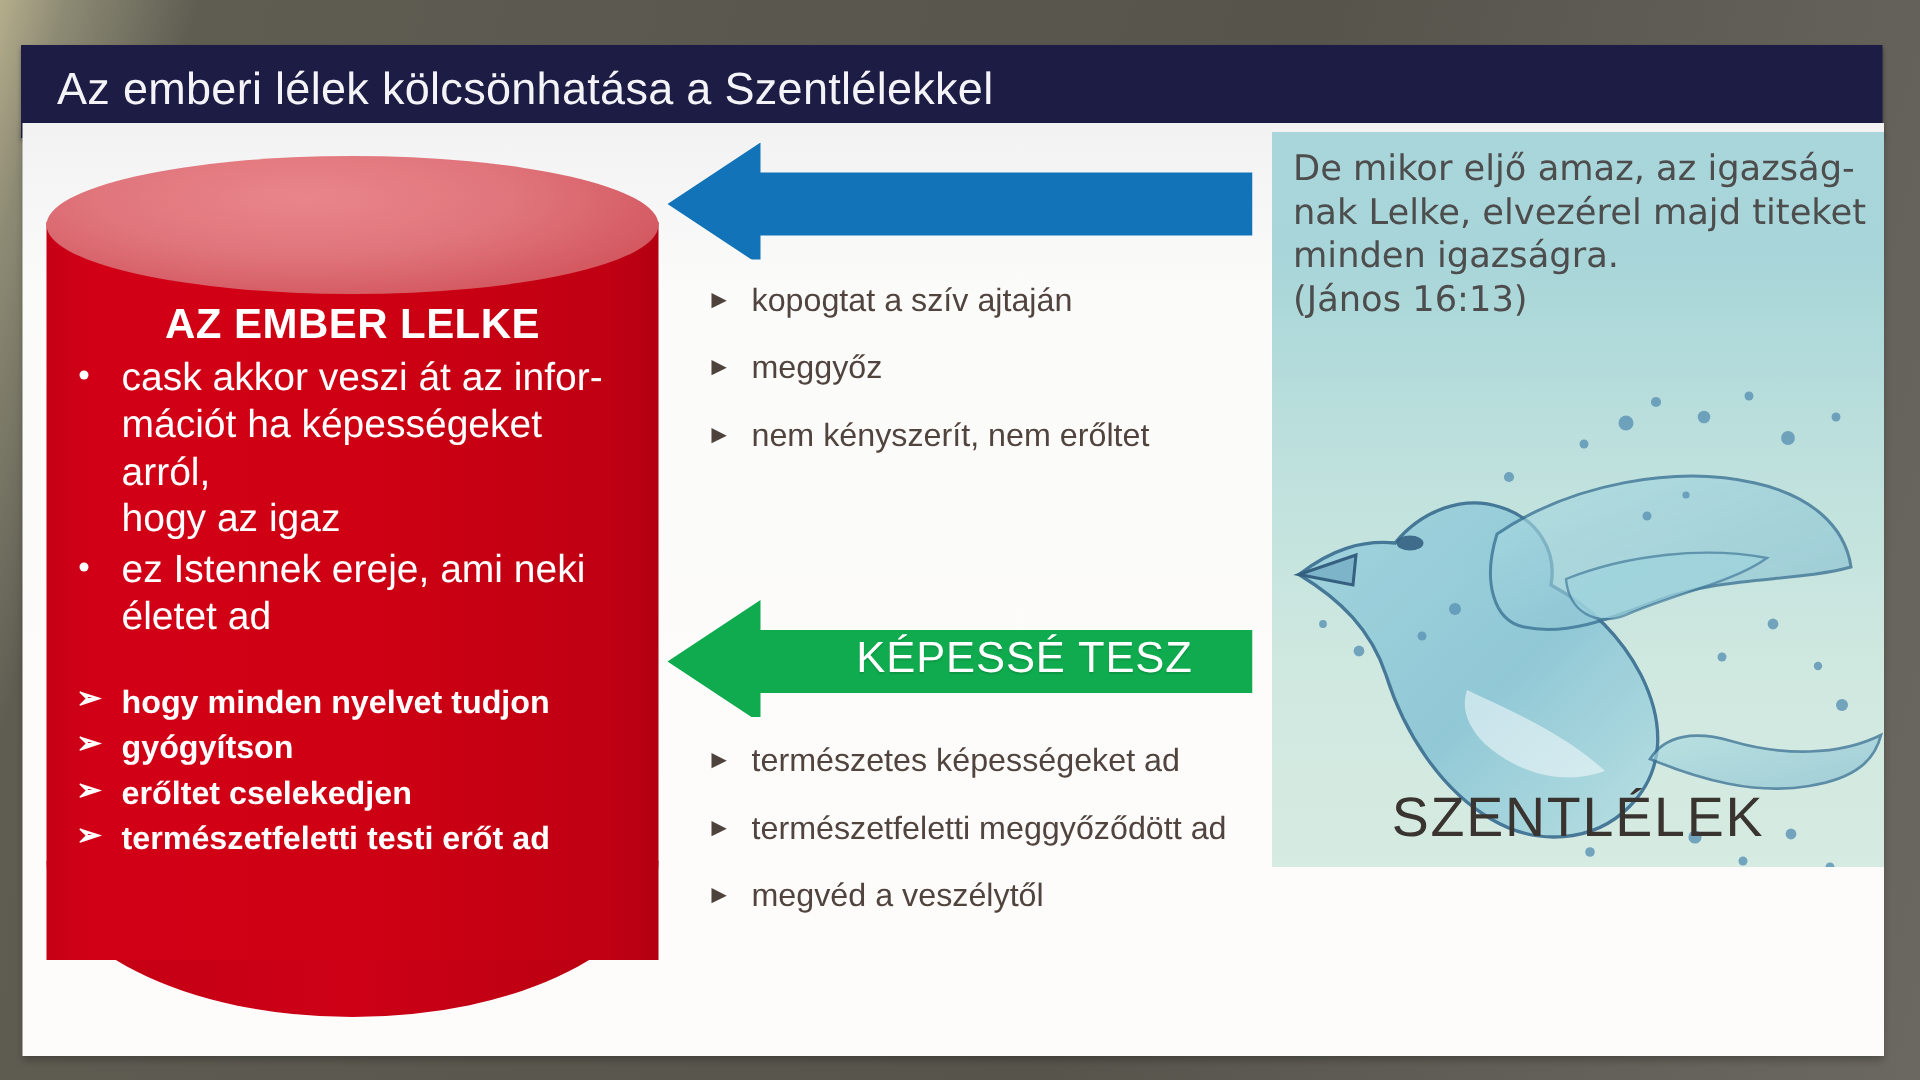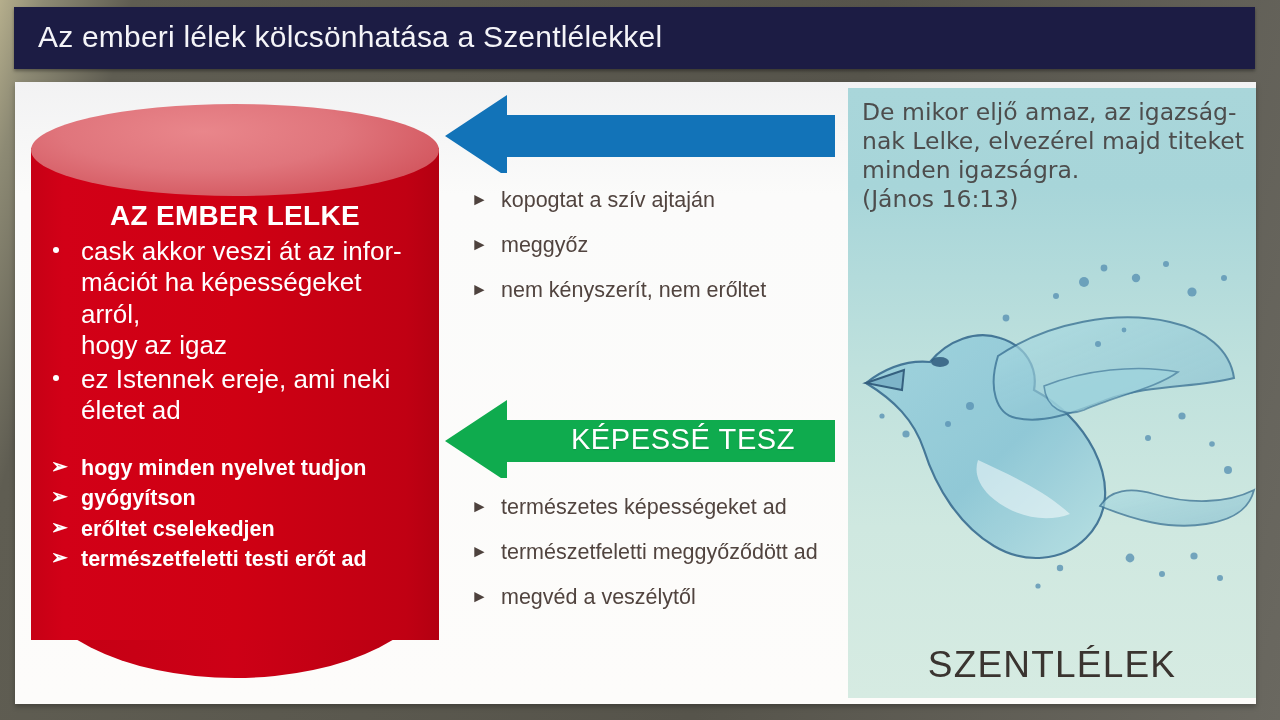--- a/index.html
+++ b/index.html
@@ -14,21 +14,21 @@
       linear-gradient(to right,#8a8668 0px,#cfc9a8 6px,#b9b291 12px,#6c6a5c 15px),
       #6e6c5e;
   }
   
   .frame-bg{
     position:absolute;left:0;top:0;width:1280px;height:720px;
     background:linear-gradient(105deg,#b5ae8c 0%,#8d8a74 3%,#5f5d52 9%,#56544b 60%,#6a6860 100%);
   }
   
   .title-bar{
-    position:absolute;left:14px;top:7px;width:1241px;height:62px;
+    position:absolute;left:14px;top:30px;width:1241px;height:62px;
     background:#1c1c44;
     box-shadow:0 2px 3px rgba(0,0,0,.35);
   }
   .title-text{
     position:absolute;left:24px;top:50%;transform:translateY(-52%);
     color:#f4f4f8;font-size:30px;font-weight:400;
     letter-spacing:.2px;white-space:nowrap;
     font-family:"Liberation Sans", sans-serif;
   }
   
@@ -104,21 +104,21 @@
   ul.mid-list li{
     position:relative;padding-left:30px;color:#51443f;
     font-size:21.5px;line-height:1.30;margin-bottom:17px;
   }
   ul.mid-list li .tri{
     position:absolute;left:0;top:0px;color:#4e423d;font-size:17px;line-height:1.58;
   }
 
   
   .imgpanel{
-    position:absolute;left:833px;top:6px;width:408px;height:610px;
+    position:absolute;left:833px;top:6px;width:408px;height:490px;
     background:linear-gradient(180deg,#a9d6da 0%,#a7d5d9 16%,#bfe1dd 46%,#cfe8e0 72%,#d6ebe2 100%);
     overflow:hidden;
   }
   .quote{
     position:absolute;left:14px;top:10px;right:8px;
     color:#4d4d4d;font-size:23.5px;line-height:1.24;
     font-family:"DejaVu Sans", sans-serif;
     white-space:pre-line;
   }
   .caption{

